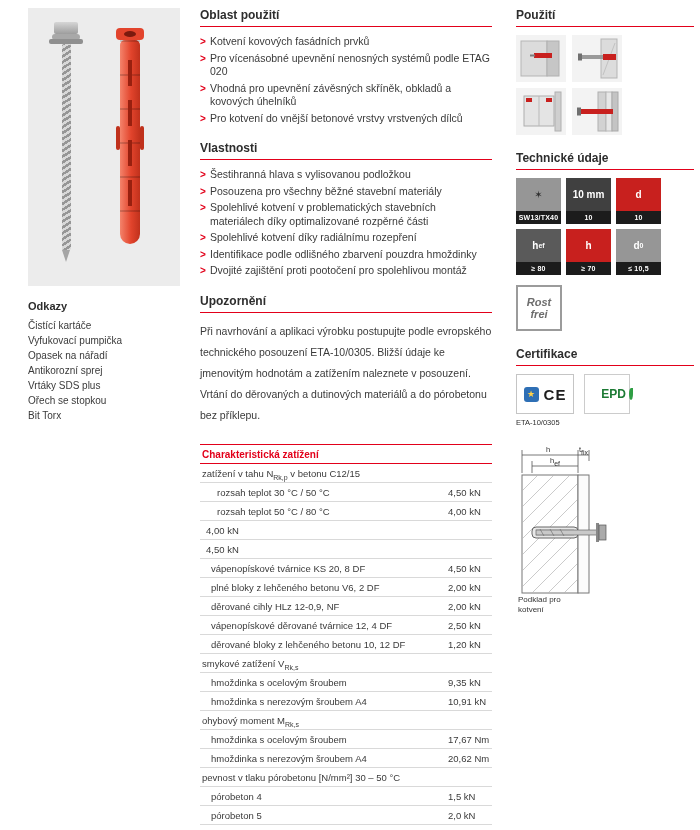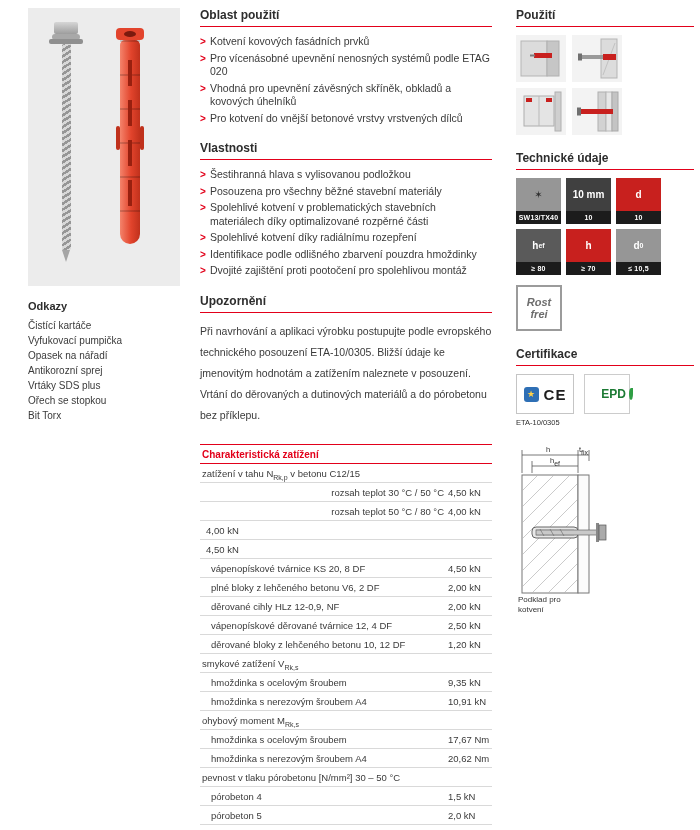--- a/index.html
+++ b/index.html
@@ -39,21 +39,21 @@
   .bl li{display:flex;font-size:10.5px;line-height:13.5px;margin-bottom:3px;}
   .bl .ar{color:var(--accent);font-weight:bold;flex:0 0 10px;font-size:10px;}
   .para{font-size:10.5px;line-height:21px;}
   
   .tbl{margin-top:18px;border-top:1px solid var(--accent);}
   .tbl-title{color:var(--accent);font-weight:bold;font-size:10px;padding:4px 2px 3px;border-bottom:1px solid var(--accent);}
   .row{display:flex;align-items:flex-end;border-bottom:1px solid #d9d9d9;padding:4px 2px 3px;font-size:9.5px;}
   .row .lb{flex:1;}
   .row .vl{flex:0 0 46px;padding-left:4px;white-space:nowrap;}
   .row.ind1 .lb{padding-left:9px;}
-  .row.ind2 .lb{padding-left:15px;text-align:right;}
+  .row.ind2 .lb{padding-left:15px;}
   sub{font-size:7px;line-height:0;}
   
   .thumbs{display:grid;grid-template-columns:repeat(2,50px);gap:6px;}
   .thumb{width:50px;height:47px;background:#f3f3f3;}
   .icons{display:grid;grid-template-columns:repeat(3,45px);gap:5px;}
   .ticon{height:46px;display:flex;flex-direction:column;}
   .ticon .top{flex:1;display:flex;align-items:center;justify-content:center;font-weight:bold;font-size:10px;text-align:center;line-height:11px;}
   .ticon .band{height:13px;background:#1c1c1c;color:#fff;font-size:7px;font-weight:bold;display:flex;align-items:center;justify-content:center;letter-spacing:0.2px;}
   .rost{width:46px;height:46px;border:2px solid #9b9b9b;margin-top:10px;display:flex;align-items:center;justify-content:center;text-align:center;font-size:11px;line-height:12px;font-weight:bold;font-style:italic;color:#6d6d6d;}
   .certrow{display:flex;gap:10px;align-items:flex-start;}

